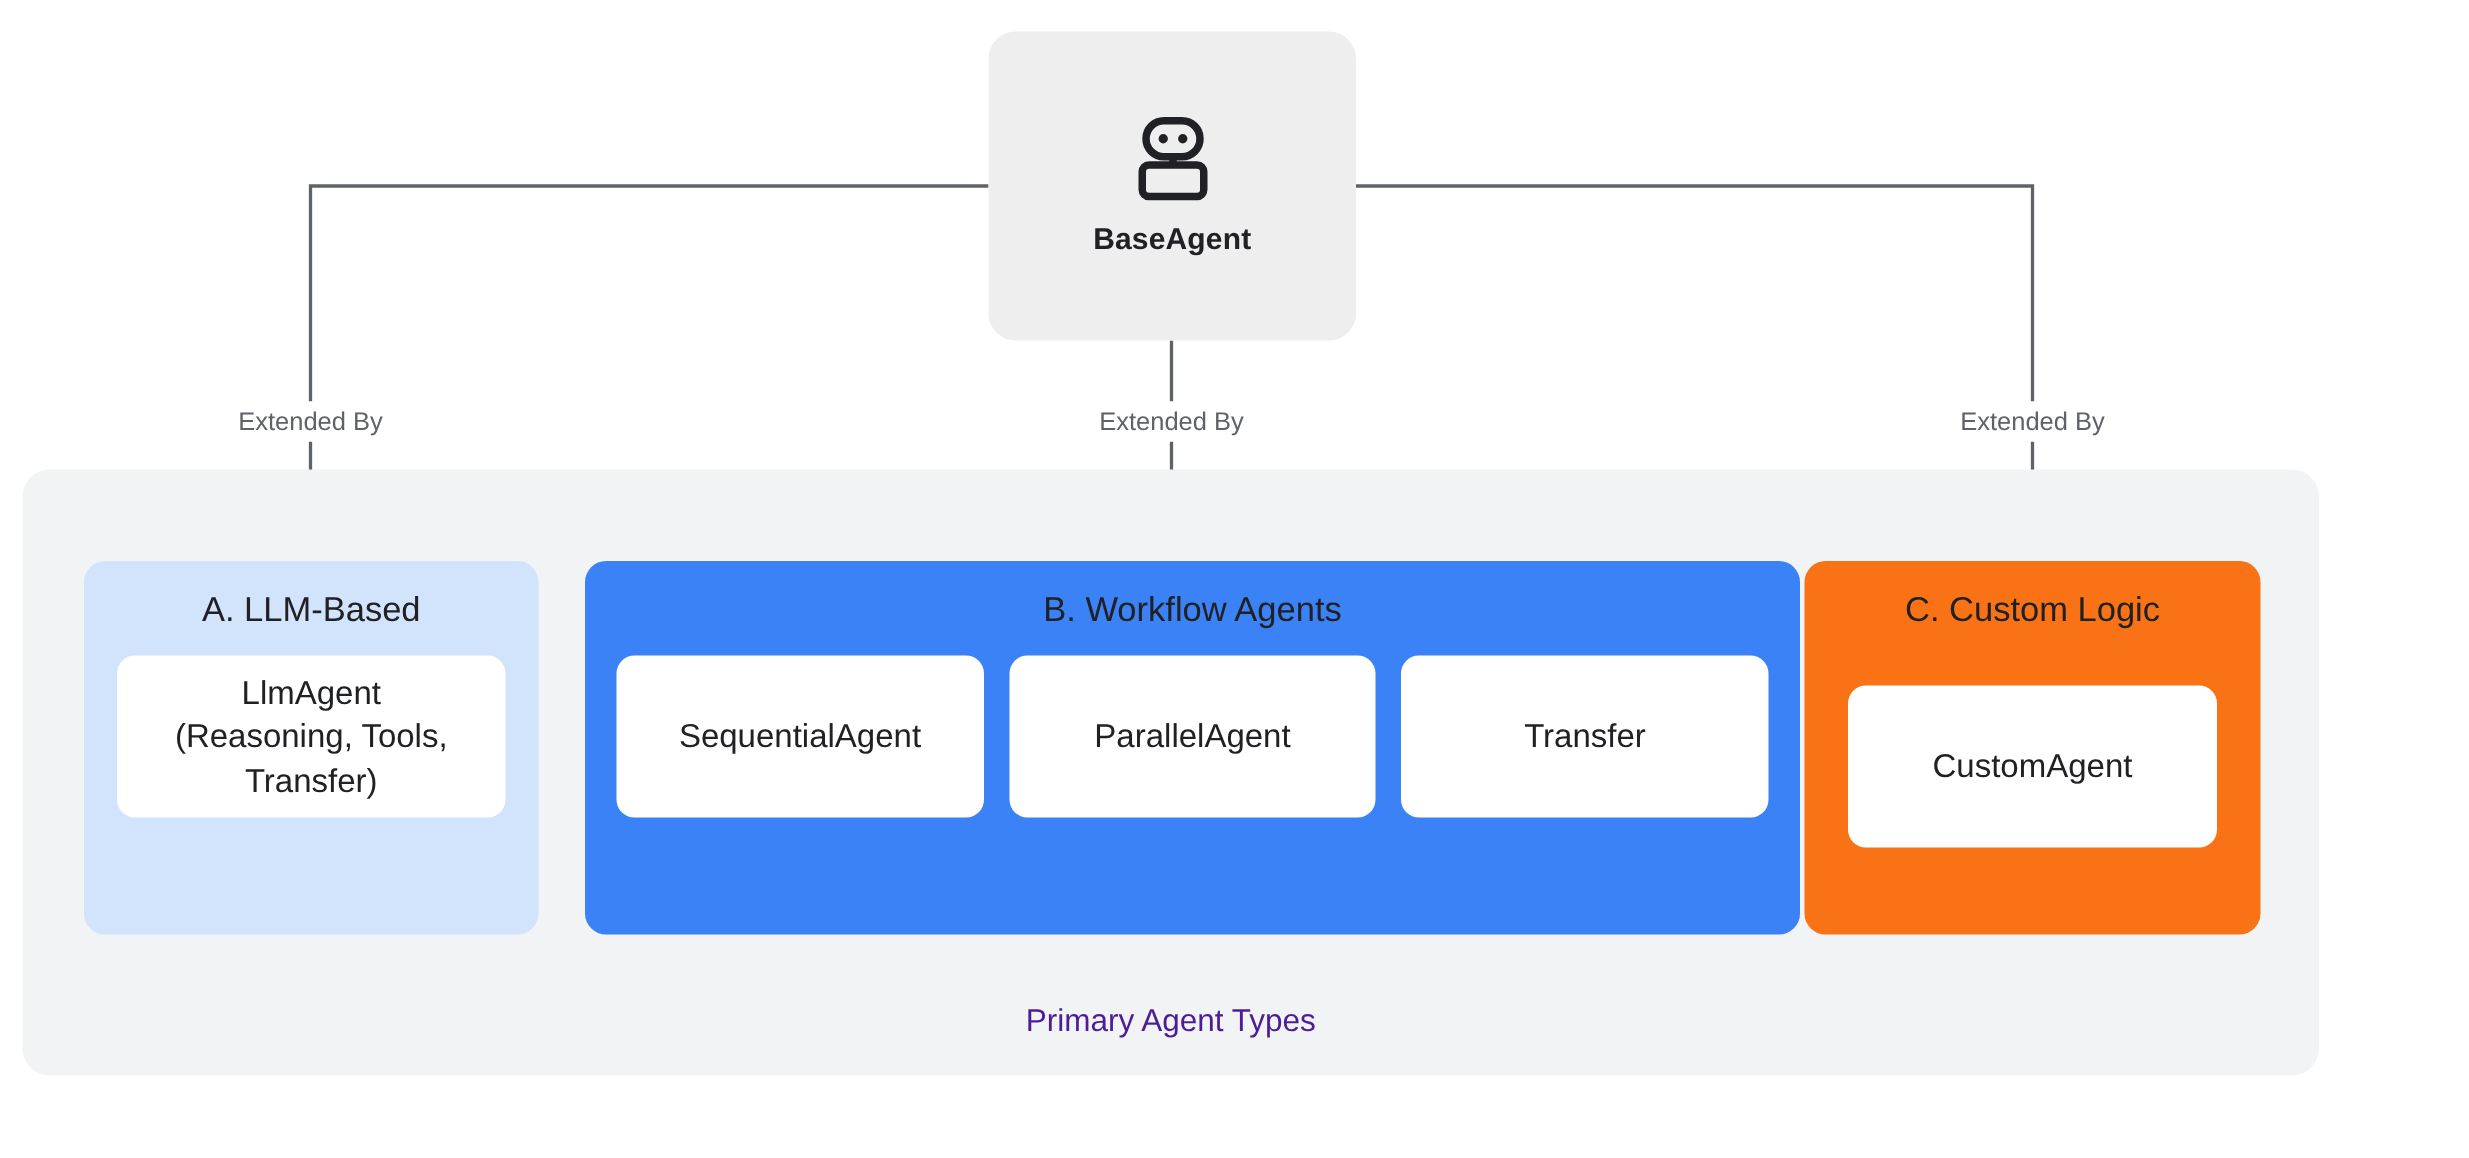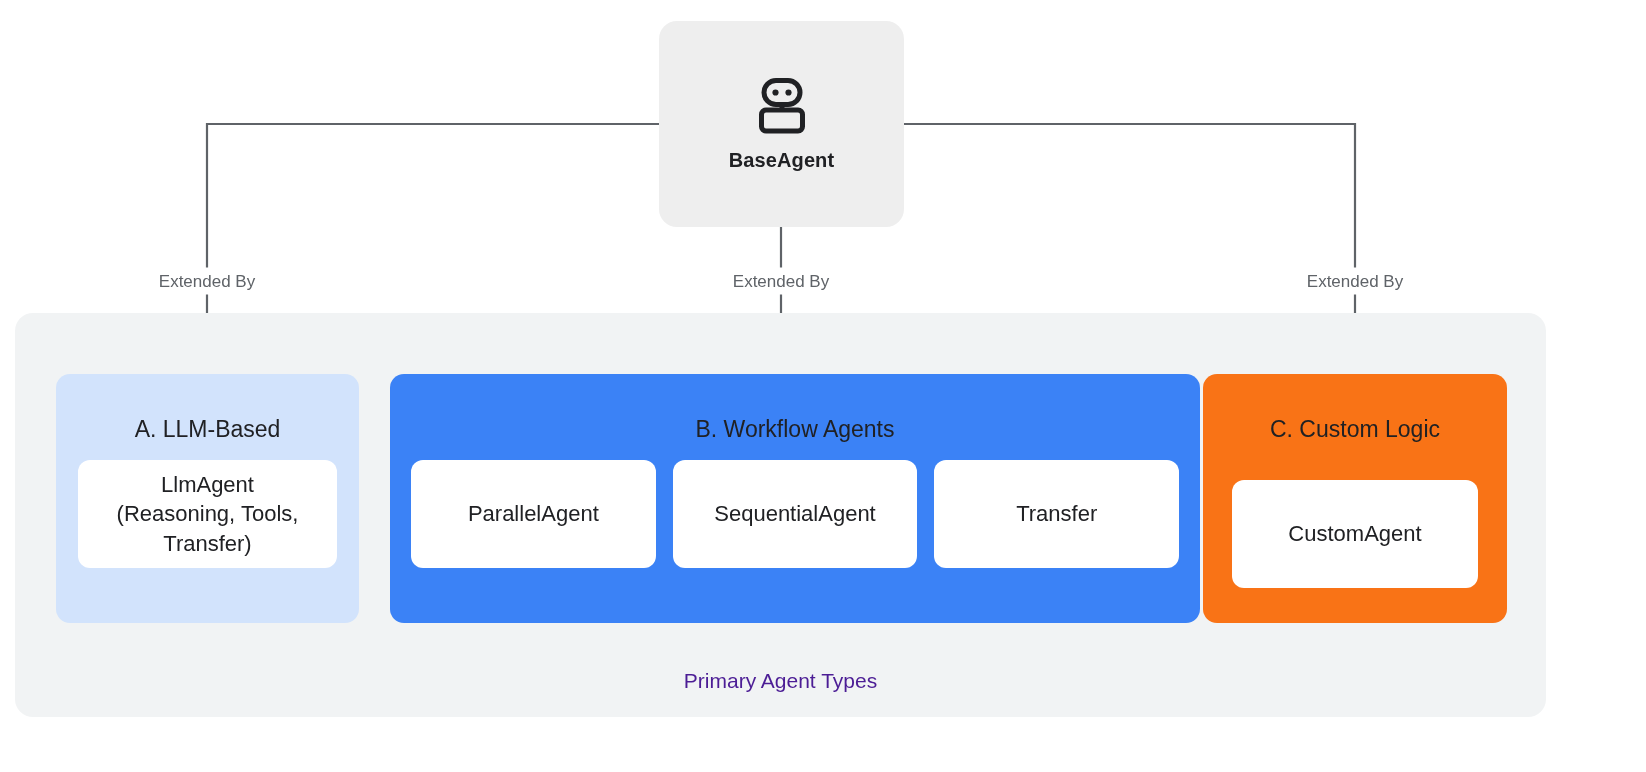--- a/index.html
+++ b/index.html
@@ -100,21 +100,20 @@
     border-radius: 14px;
     box-sizing: border-box;
     padding-top: 21px;
   }
   .group-title {
     text-align: center;
     font-size: 23px;
     color: #202124;
     line-height: 1;
     margin-bottom: 19px;
-    margin-top: 23px;
   }
   .group-cards {
     display: flex;
     justify-content: center;
     gap: 17px;
     padding: 0 21px;
   }
 
   .group-llm {
     left: 56px;
@@ -200,22 +199,22 @@
     <div class="group-cards">
       <div class="leaf-card leaf-llm">LlmAgent
 (Reasoning, Tools,
 Transfer)</div>
     </div>
   </div>
 
   <div class="group group-workflow">
     <div class="group-title">B. Workflow Agents</div>
     <div class="group-cards">
+      <div class="leaf-card leaf-workflow">SequentialAgent</div>
       <div class="leaf-card leaf-workflow">ParallelAgent</div>
-      <div class="leaf-card leaf-workflow">SequentialAgent</div>
       <div class="leaf-card leaf-workflow">Transfer</div>
     </div>
   </div>
 
   <div class="group group-custom">
     <div class="group-title">C. Custom Logic</div>
     <div class="group-cards">
       <div class="leaf-card leaf-custom">CustomAgent</div>
     </div>
   </div>

